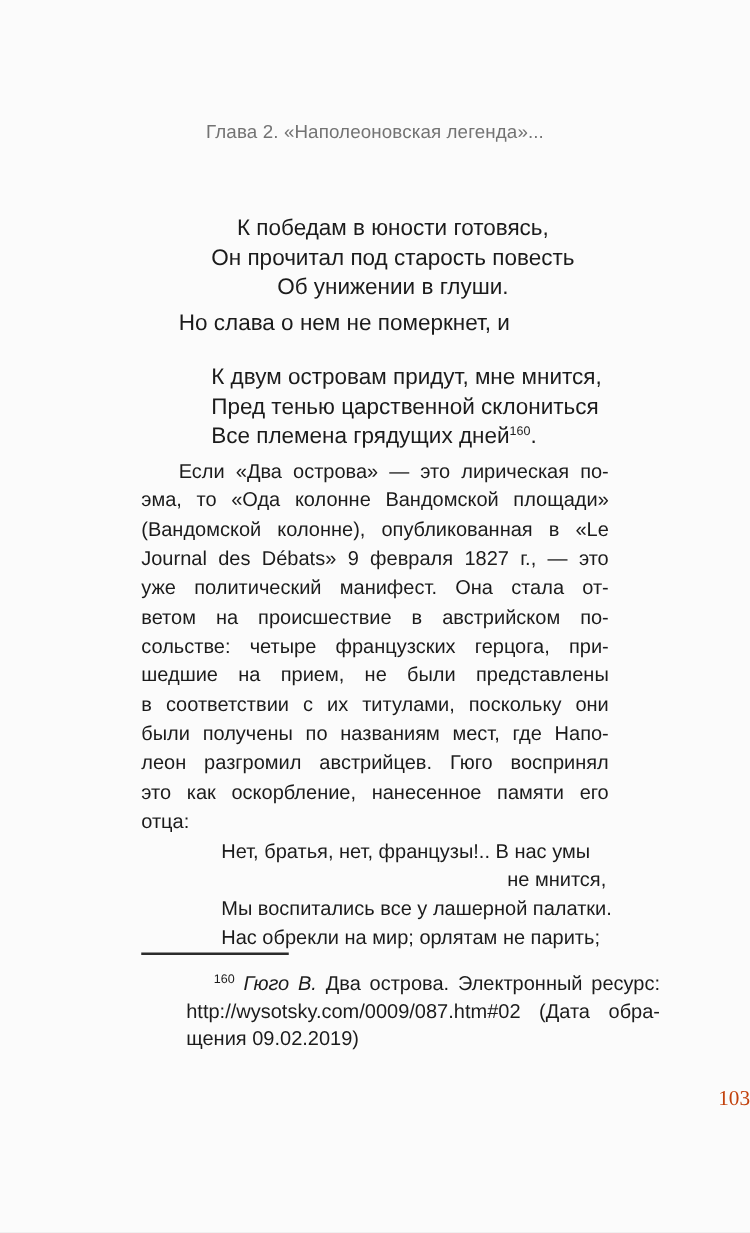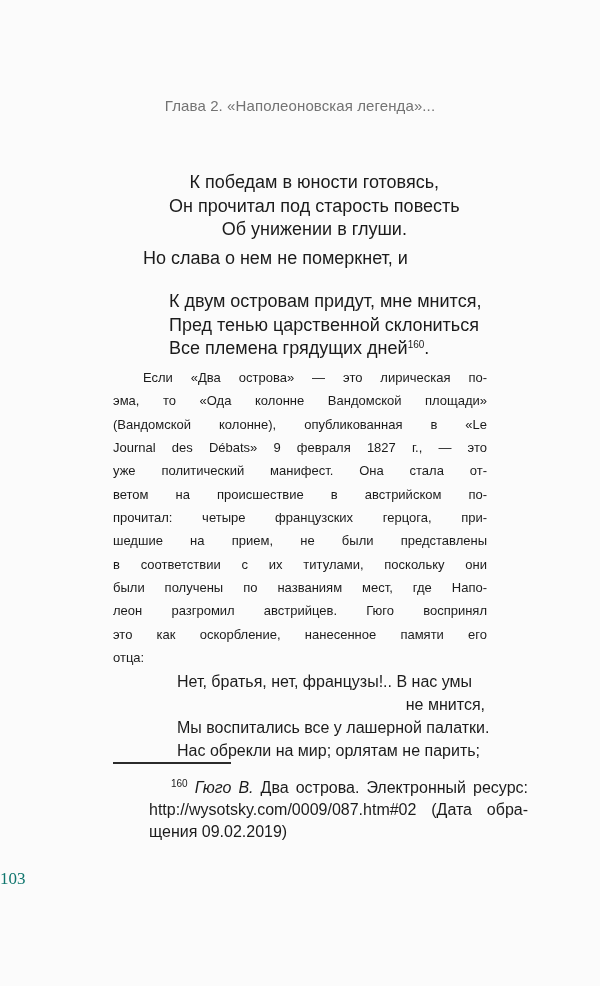--- a/index.html
+++ b/index.html
@@ -16,43 +16,43 @@
     position:absolute;top:97px;left:0;width:600px;
     text-align:center;font-size:15px;color:#737373;
     letter-spacing:.1px;
   }
   .poem{position:absolute;font-size:18px;line-height:23.5px;}
   .poem1{top:171px;left:169px;text-align:center;}
   .bridge{position:absolute;top:248px;left:143px;font-size:18px;}
   .poem2{top:290px;left:169px;}
   .prose{
     position:absolute;top:366px;left:113px;width:374px;
-    font-size:13px;line-height:23.35px;
+    font-size:16px;line-height:23.35px;
   }
   .jline{text-align:justify;text-align-last:justify;white-space:nowrap;}
   .lline{text-align:left;}
   .indent{text-indent:30px;}
   .poem3{top:670px;left:145px;width:342px;font-size:16px;line-height:23px;position:absolute;margin-left:32px;}
   .cont{text-align:right;padding-right:34px;}
   .fnref{
     font-size:10px;vertical-align:6px;line-height:0;letter-spacing:0;
   }
   .fnrule{
     position:absolute;top:762px;left:113px;width:118px;height:1.5px;
     background:#2b2b2b;
   }
   .footnote{
     position:absolute;top:777px;left:113px;width:379px;
     font-size:16px;line-height:22px;margin-left:36px;
   }
   .fn-indent{text-indent:22px;}
   .pagenum{
-    position:absolute;top:869px;left:0;width:600px;text-align:left;
+    position:absolute;top:869px;left:0;width:600px;text-align:right;
     font-size:17px;font-family:"Liberation Serif","DejaVu Serif",serif;
-    color:#0f766e;
+    color:#c2410c;
   }
   i{font-style:italic;}
 </style>
 </head>
 <body>
 
 <div class="page">
 
   <div class="header">Глава 2. «Наполеоновская легенда»...</div>
 
@@ -70,21 +70,21 @@
     <div><span>Все племена грядущих дней</span><sup class="fnref">160</sup><span>.</span></div>
   </div>
 
   <div class="prose">
     <div class="jline indent">Если «Два острова» — это лирическая по-</div>
     <div class="jline">эма, то «Ода колонне Вандомской площади»</div>
     <div class="jline">(Вандомской колонне), опубликованная в «Le</div>
     <div class="jline">Journal des Débats» 9 февраля 1827 г., — это</div>
     <div class="jline">уже политический манифест. Она стала от-</div>
     <div class="jline">ветом на происшествие в австрийском по-</div>
-    <div class="jline">прочитал: четыре французских герцога, при-</div>
+    <div class="jline">сольстве: четыре французских герцога, при-</div>
     <div class="jline">шедшие на прием, не были представлены</div>
     <div class="jline">в соответствии с их титулами, поскольку они</div>
     <div class="jline">были получены по названиям мест, где Напо-</div>
     <div class="jline">леон разгромил австрийцев. Гюго воспринял</div>
     <div class="jline">это как оскорбление, нанесенное памяти его</div>
     <div class="lline">отца:</div>
   </div>
 
   <div class="poem3">
     <div>Нет, братья, нет, французы!.. В нас умы</div>

